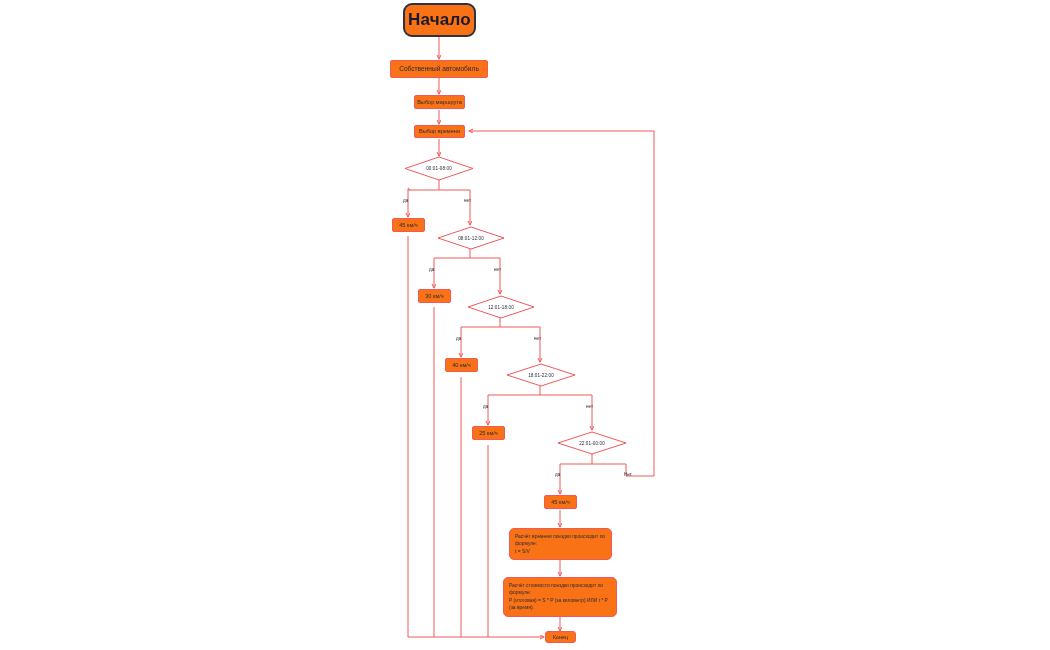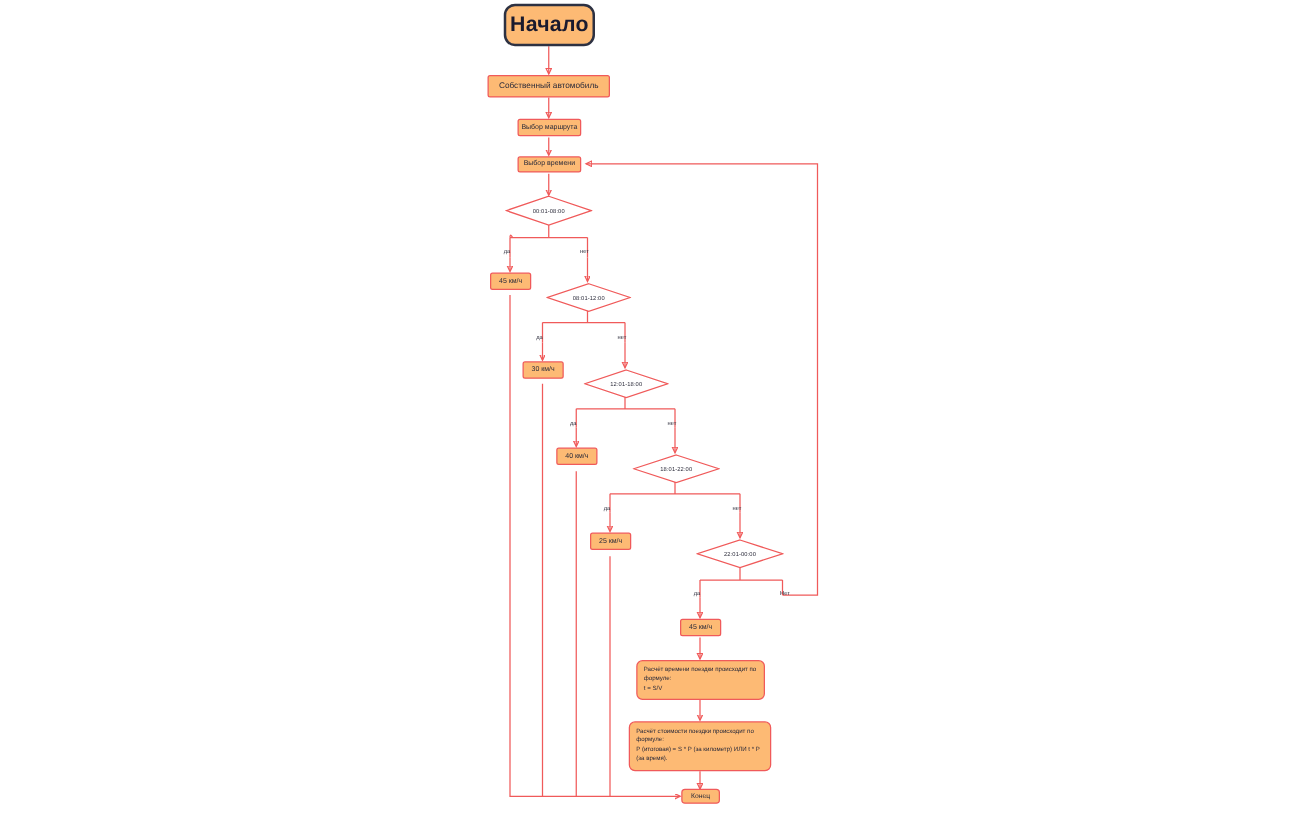--- a/index.html
+++ b/index.html
@@ -21,21 +21,21 @@
     height: 650px;
   }
   .node {
     position: absolute;
     box-sizing: border-box;
     display: flex;
     align-items: center;
     justify-content: center;
     text-align: center;
     color: #1a1a2e;
-    background: #fdba74;
+    background: #f97316;
   }
   .terminal-start {
     border: 2px solid #2d3142;
     border-radius: 9px;
     font-size: 17px;
     font-weight: bold;
     letter-spacing: 0.2px;
   }
   .process {
     border: 1px solid #f05a5a;

